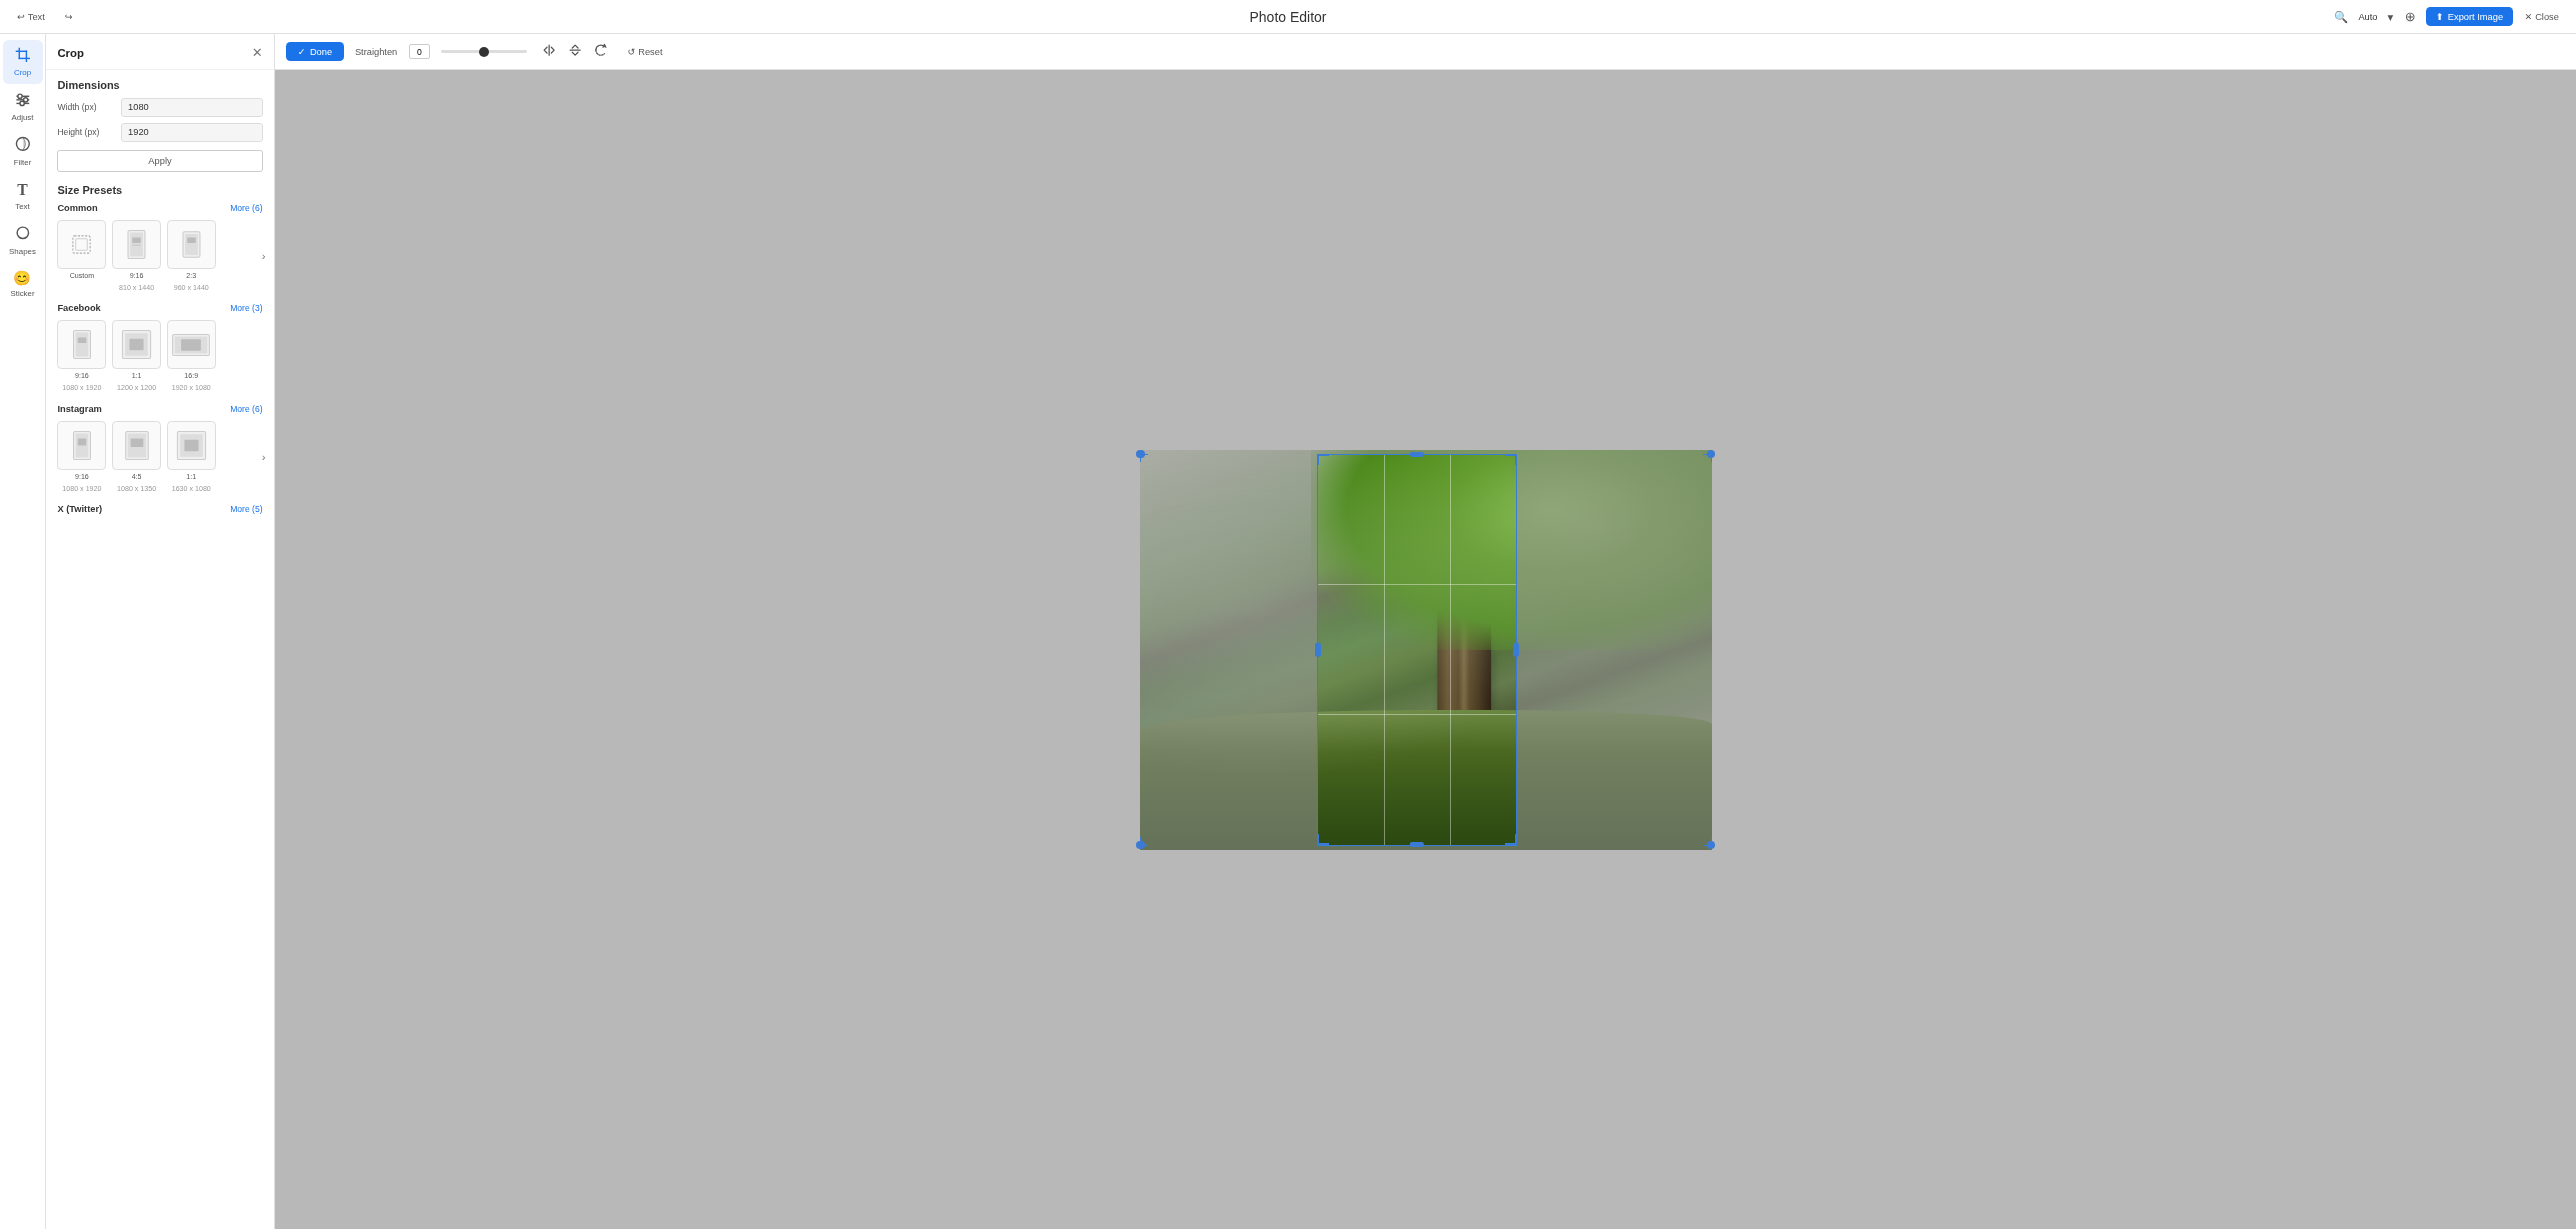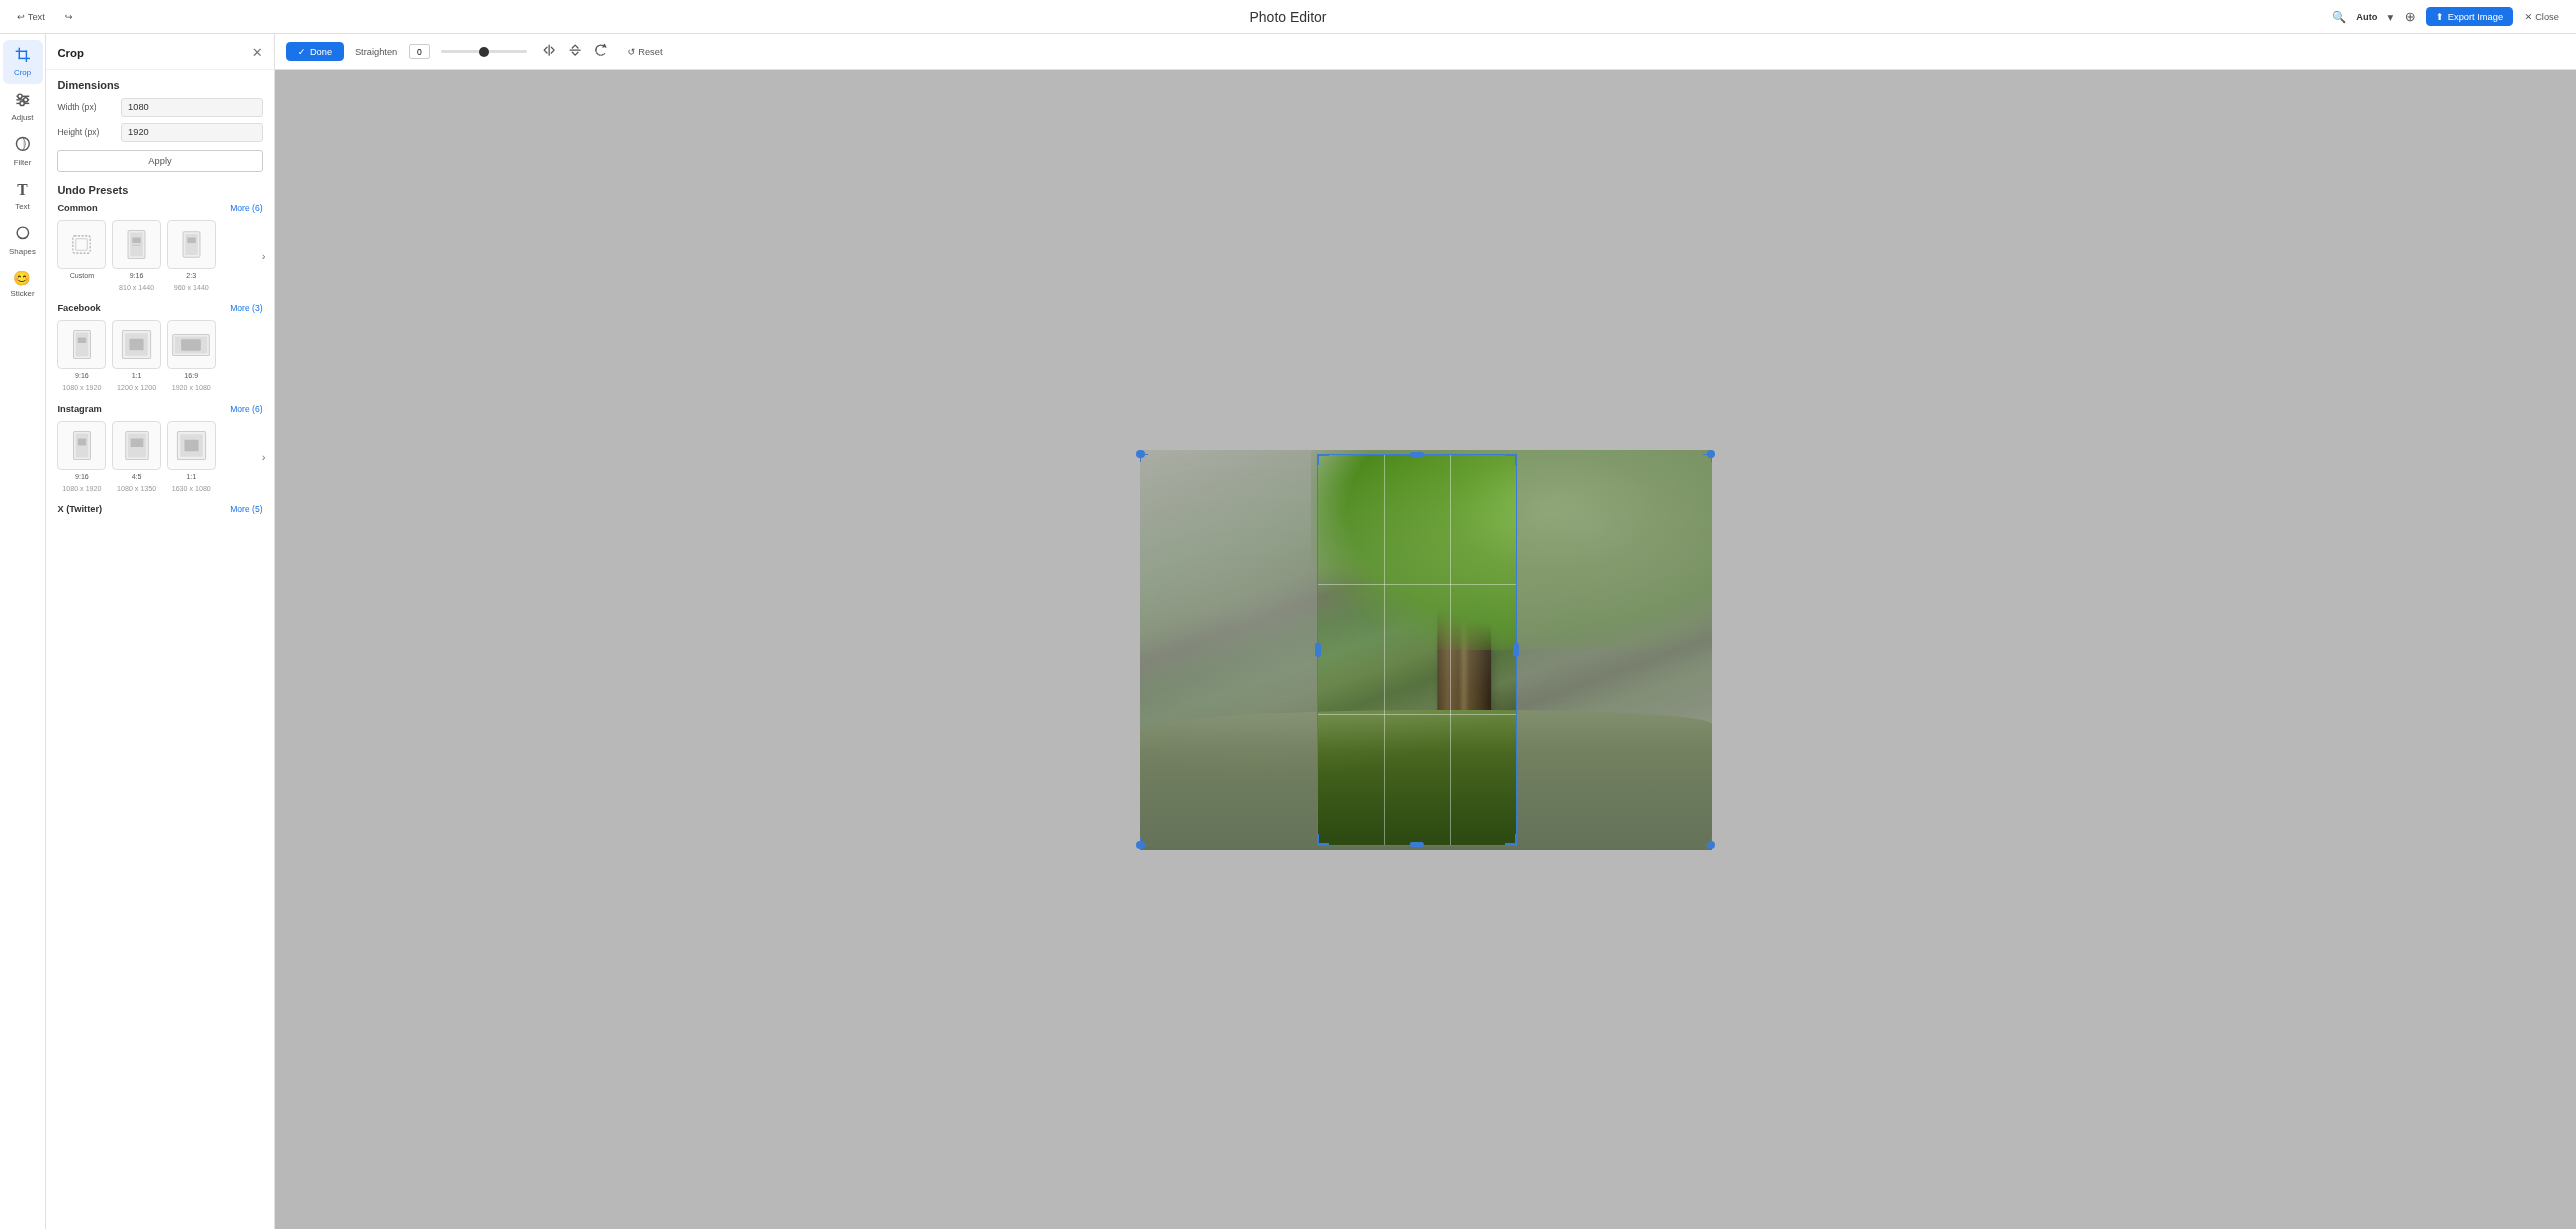--- a/index.html
+++ b/index.html
@@ -18,21 +18,21 @@
       position: relative;
     }
     .top-bar-left { display: flex; align-items: center; gap: 8.6px; }
     .top-bar-center { position: absolute; left: 50%; transform: translateX(-50%); font-weight: 400; font-size: 14px; color: #333; }
     .top-bar-right { display: flex; align-items: center; gap: 5.7px; }
     .undo-redo-btn { background: none; border: none; cursor: pointer; color: #555; font-size: 9.3px; display: flex; align-items: center; gap: 2.9px; padding: 2.9px 5.7px; border-radius: 2.9px; }
     .export-btn { background: #1a73e8; color: #fff; border: none; border-radius: 4.3px; padding: 4.3px 10px; font-size: 9.3px; cursor: pointer; display: flex; align-items: center; gap: 4.3px; font-weight: 500; }
     .close-btn { background: none; border: none; cursor: pointer; color: #555; font-size: 9.3px; display: flex; align-items: center; gap: 2.9px; padding: 2.9px 5.7px; border-radius: 2.9px; }
     .zoom-controls { display: flex; align-items: center; gap: 2.9px; }
     .zoom-btn { background: none; border: none; cursor: pointer; color: #555; font-size: 11.4px; padding: 1.4px 4.3px; }
-    .zoom-label { font-size: 9.3px; color: #333; padding: 0 2.9px; font-weight: bold; }
+    .zoom-label { font-size: 9.3px; color: #333; padding: 0 2.9px; }
 
     
     .main-layout { display: flex; flex: 1; overflow: hidden; }
 
     
     .tools-sidebar {
       width: 46px;
       background: #fff;
       border-right: 0.7px solid #e0e0e0;
       display: flex;
@@ -324,21 +324,21 @@
         <span class="dimension-label">Width (px)</span>
         <input class="dimension-input" type="text" value="1080" style="">
       </div>
       <div class="dimension-row">
         <span class="dimension-label">Height (px)</span>
         <input class="dimension-input" type="text" value="1920" style="">
       </div>
       <button class="apply-btn">Apply</button>
 
       
-      <div class="section-title">Undo Presets</div>
+      <div class="section-title">Size Presets</div>
 
       
       <div class="preset-section">
         <div class="preset-section-header">
           <span class="preset-section-name">Common</span>
           <button class="preset-more">More (6)</button>
         </div>
         <div class="preset-grid">
 
           <div class="preset-item">

